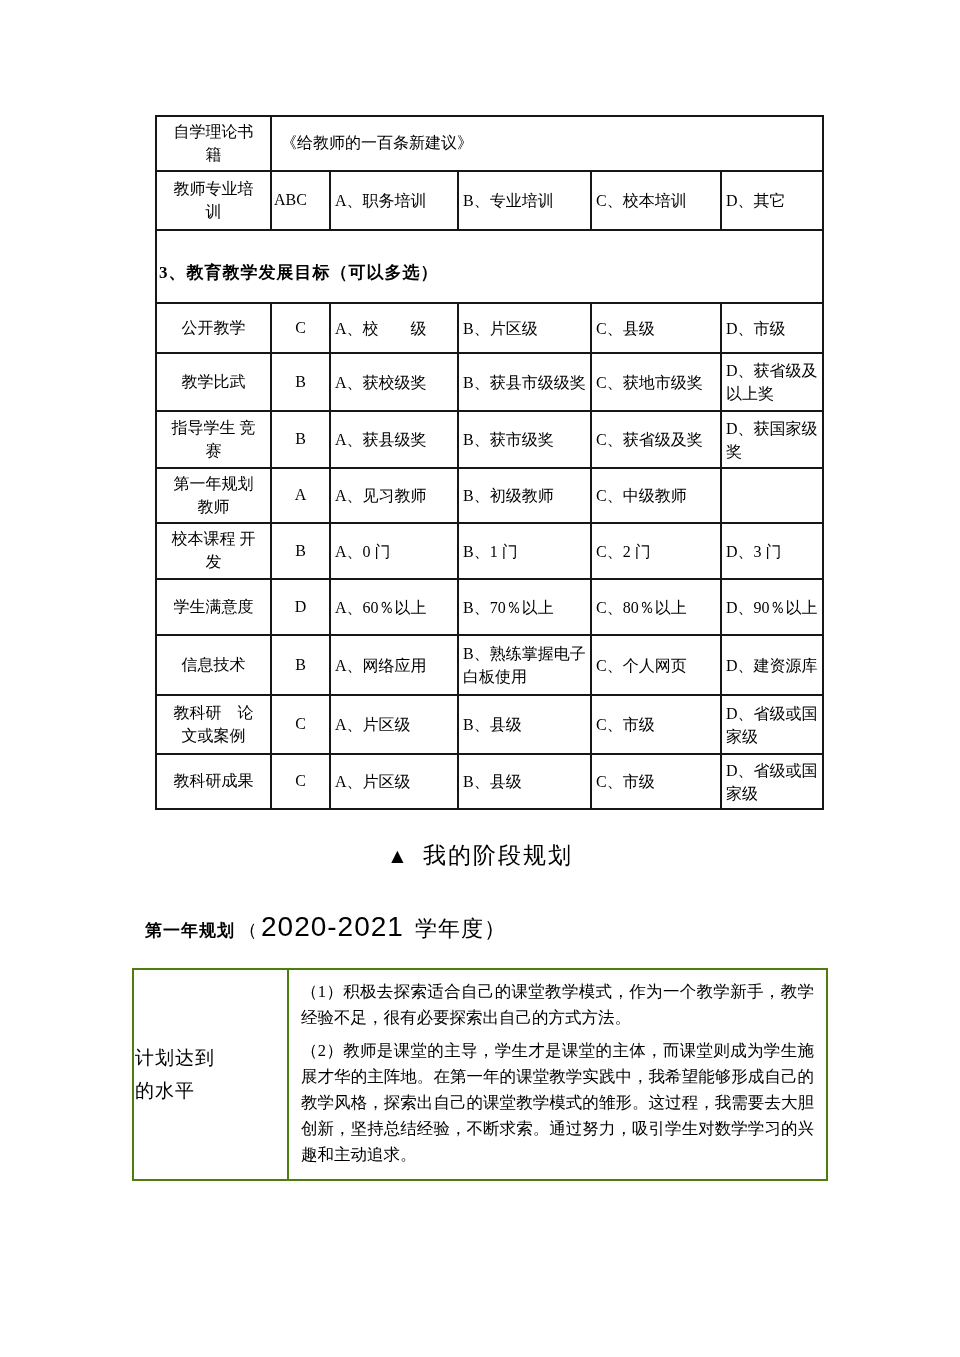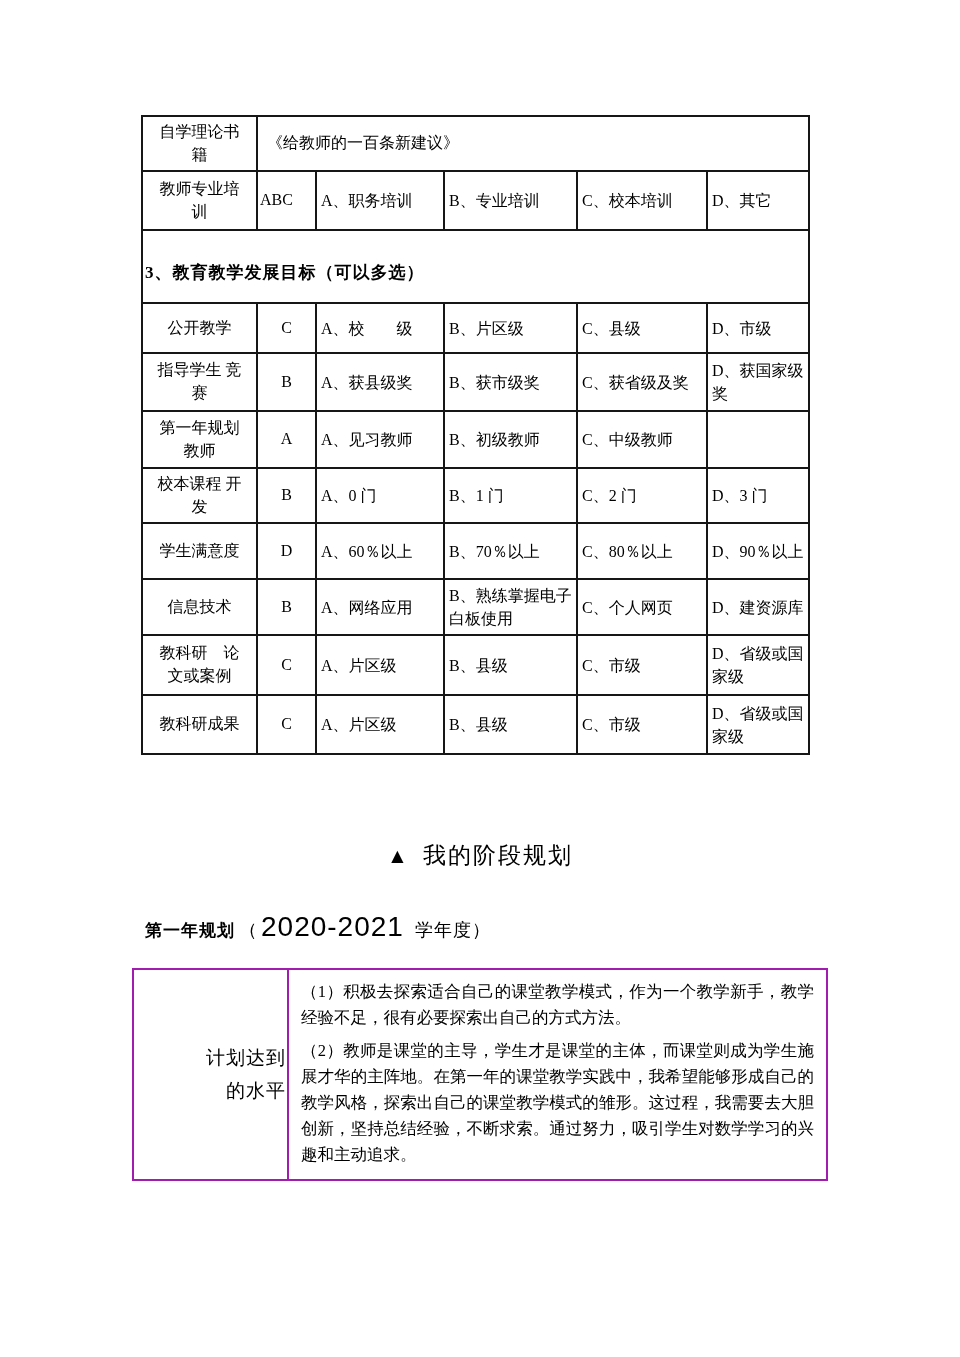--- a/index.html
+++ b/index.html
@@ -2,21 +2,21 @@
 <html><head>
 <meta charset="utf-8">
 <style>
   html,body{margin:0;padding:0;}
   body{
     width:960px;height:1357px;position:relative;background:#ffffff;color:#000;
     font-family:"Liberation Serif","DejaVu Serif",serif;
   }
   
   .survey-table{
-    position:absolute;left:141px;top:115px;width:667px;
+    position:absolute;left:155px;top:115px;width:667px;
     border-collapse:collapse;table-layout:fixed;
   }
   .survey-table td{
     border:2px solid #161616;font-size:16px;vertical-align:middle;
     padding:2px 3px;line-height:1.42;overflow:hidden;word-break:break-all;
   }
   .survey-table td.lbl{text-align:center;padding:2px 10px;}
   .survey-table td.ans{text-align:center;padding:2px 1px;margin-left:47px;}
   .survey-table td.opt{text-align:left;padding:2px 2px 0 4px;}
   .survey-table td.val{padding-left:9px;}
@@ -43,30 +43,30 @@
     position:absolute;left:0;top:840px;width:960px;text-align:center;
     font-size:23px;letter-spacing:2px;white-space:nowrap;
   }
   .stage-heading .marker{font-size:21px;letter-spacing:0;margin-right:15px;}
 
   
   .year-heading{position:absolute;left:145px;top:911px;white-space:nowrap;}
   .yh-label{font-weight:bold;font-size:17px;letter-spacing:1px;}
   .yh-paren{font-size:18px;}
   .yh-years{font-size:28px;letter-spacing:1px;font-family:Liberation Sans, sans-serif;}
-  .yh-suffix{font-size:18px;margin-left:7px;letter-spacing:1px;}
+  .yh-suffix{font-size:22px;margin-left:7px;letter-spacing:1px;}
 
   
   .plan-table{
     position:absolute;left:132px;top:968px;width:696px;
     border-collapse:collapse;table-layout:fixed;
   }
-  .plan-table td{border:2px solid #a21caf;}
+  .plan-table td{border:2px solid #4d7c0f;}
   .plan-label{
-    width:151px;text-align:right;vertical-align:middle;
+    width:151px;text-align:left;vertical-align:middle;
     font-size:19px;line-height:1.7;white-space:pre-line;letter-spacing:1px;
   }
   .plan-content{vertical-align:top;padding:9px 12px 4px 12px;}
   .plan-content p{
     margin:0 0 7px 0;font-size:16.5px;line-height:26px;
     text-align:justify;word-break:break-all;
   }
 </style>
 </head>
 <body>
@@ -96,20 +96,28 @@
       <tr>
         <td class="section" colspan="6">3、教育教学发展目标（可以多选）</td>
       </tr>
       <tr>
         <td class="lbl">公开教学</td>
         <td class="ans">C</td>
         <td class="opt">A、校　　级</td>
         <td class="opt">B、片区级</td>
         <td class="opt">C、县级</td>
         <td class="opt">D、市级</td>
+      </tr>
+      <tr>
+        <td class="lbl">教学比武</td>
+        <td class="ans">B</td>
+        <td class="opt">A、获校级奖</td>
+        <td class="opt">B、获县市级级奖</td>
+        <td class="opt">C、获地市级奖</td>
+        <td class="opt">D、获省级及以上奖</td>
       </tr>
       <tr>
         <td class="lbl">指导学生 竞赛</td>
         <td class="ans">B</td>
         <td class="opt">A、获县级奖</td>
         <td class="opt">B、获市级奖</td>
         <td class="opt">C、获省级及奖</td>
         <td class="opt">D、获国家级奖</td>
       </tr>
       <tr>

